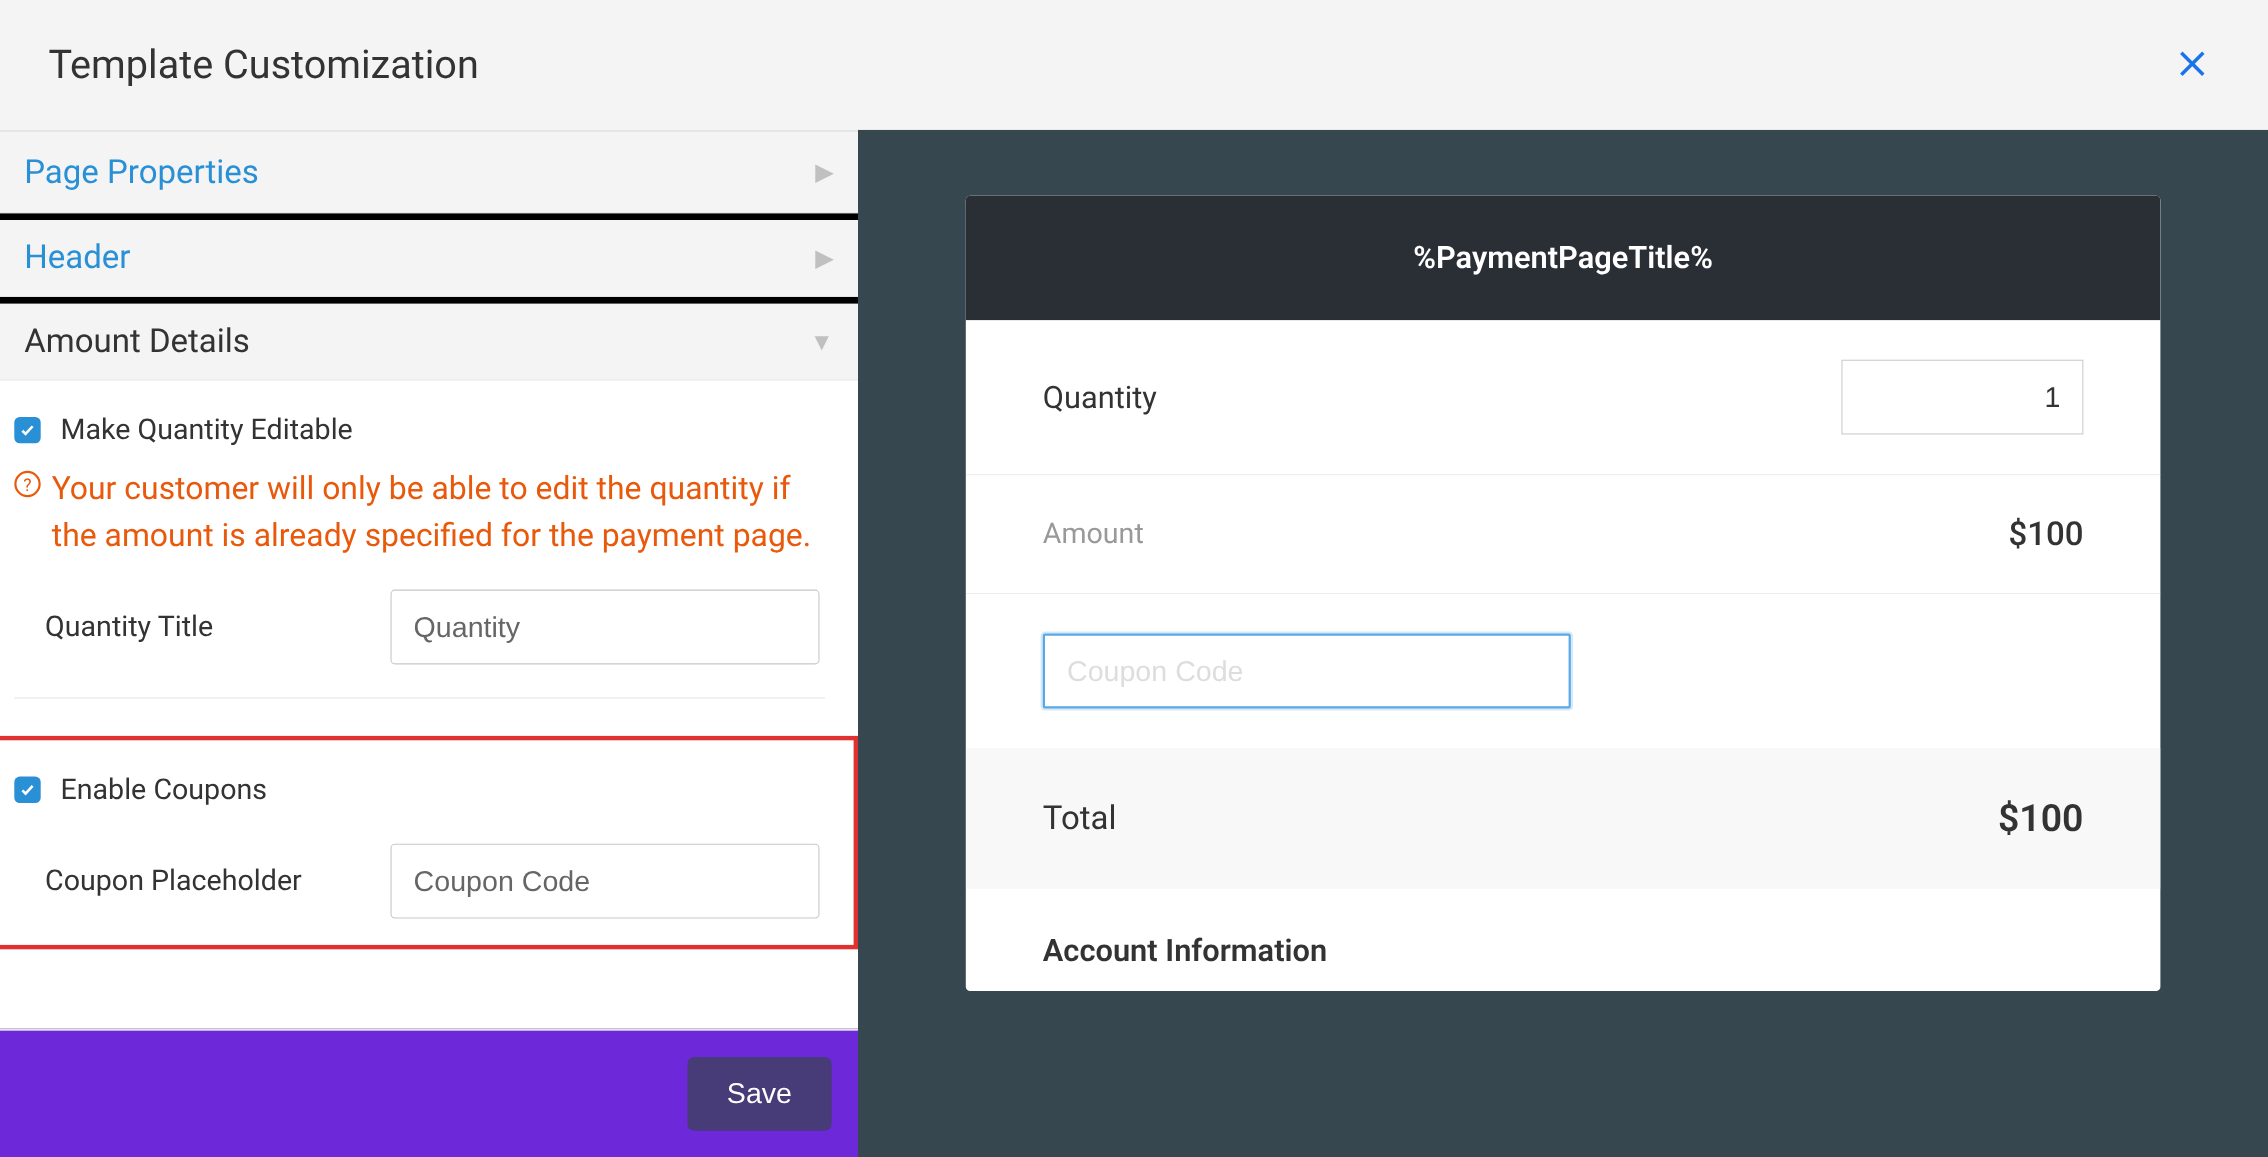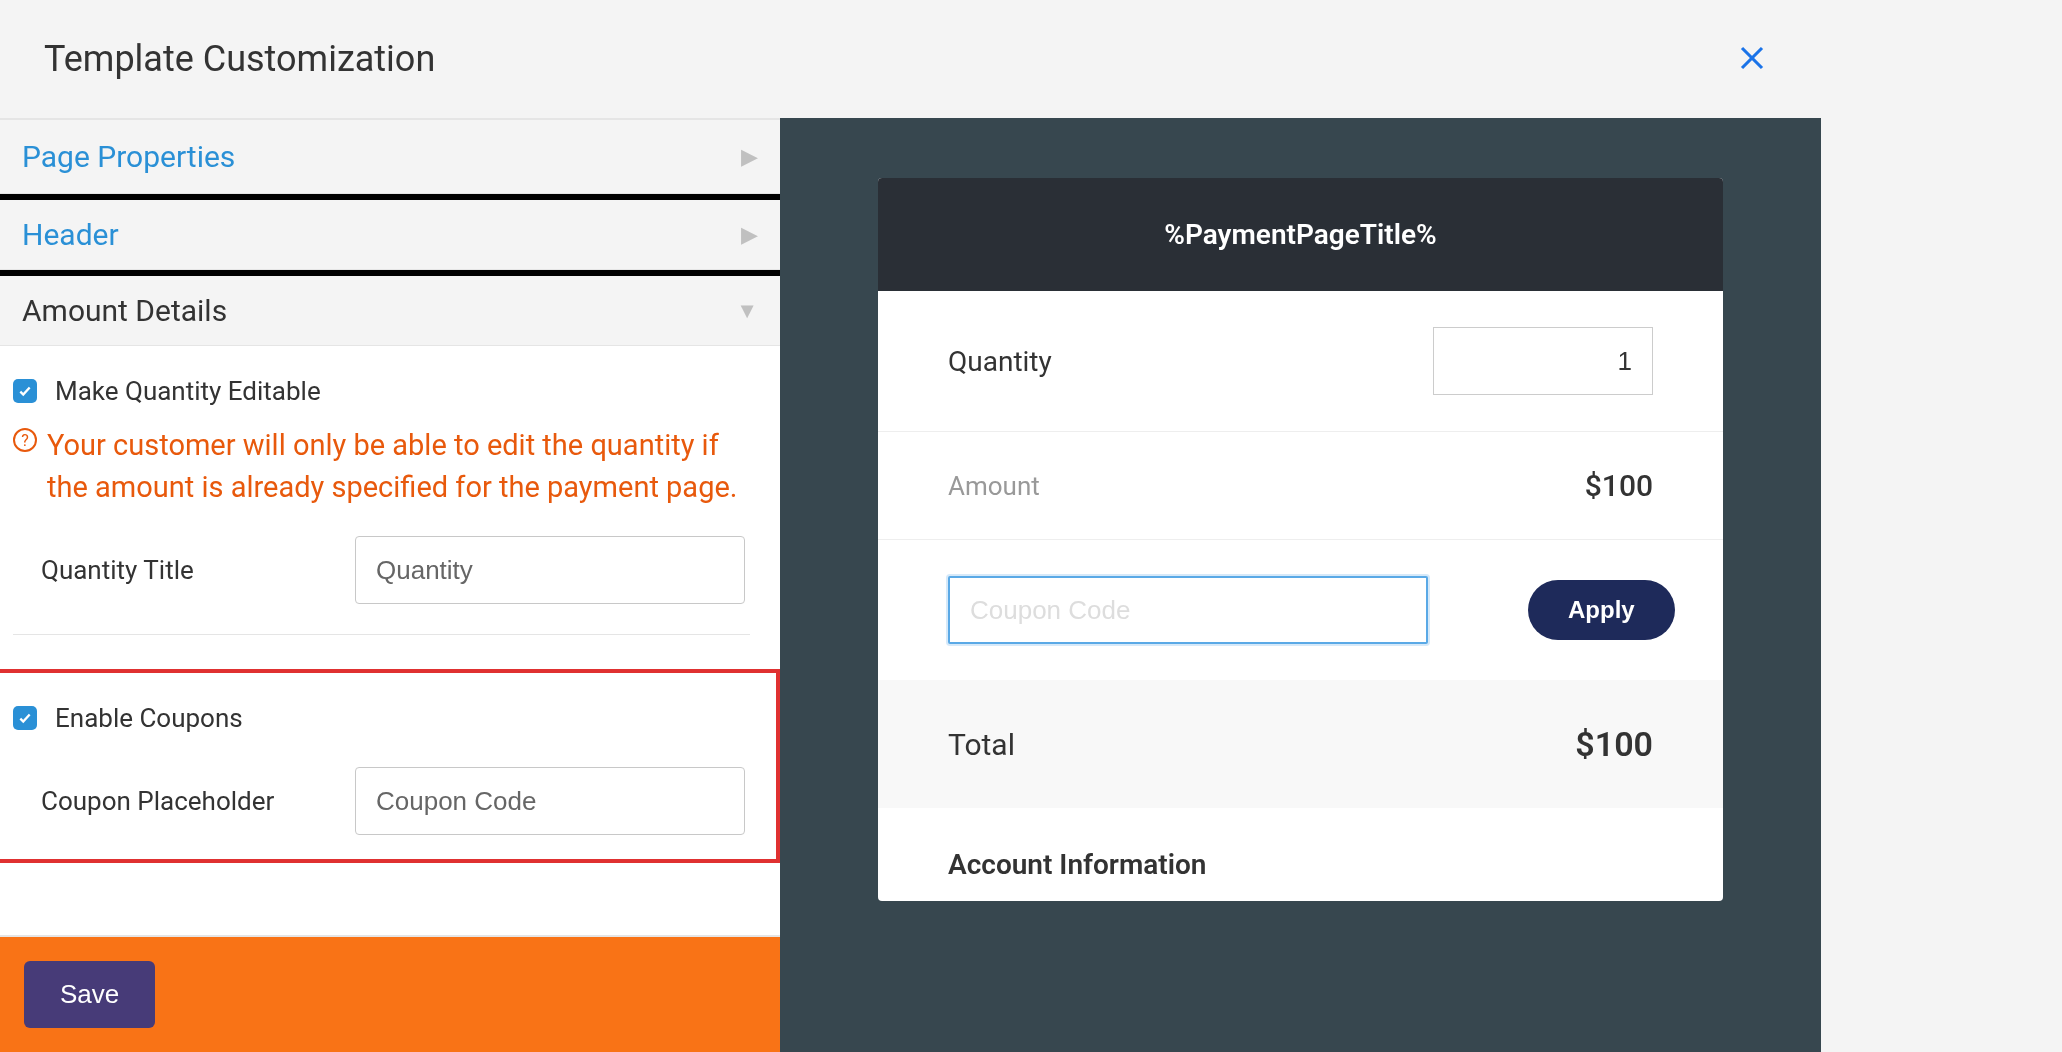--- a/index.html
+++ b/index.html
@@ -15,21 +15,21 @@
   width: 2062px;
   height: 1052px;
   display: flex;
   flex-direction: column;
   transform: scale(0.745);
   transform-origin: top left;
   width: 2768px;
   height: 1412px;
 }
 
-.container { transform: none; width: 1821px; height: 1052px; border-radius: 12px; }
+.container { transform: none; width: 2062px; height: 1052px; border-radius: 12px; }
 
 .topbar {
   height: 118px;
   background: #f4f4f4;
   display: flex;
   align-items: center;
   justify-content: space-between;
   padding: 0 44px;
 }
 .topbar h1 {
@@ -170,25 +170,25 @@
 
 .highlight-box {
   border: 4px solid #e03131;
   padding: 30px 26px 24px 26px;
   margin: 0 -30px;
 }
 .highlight-box .check-row { margin-bottom: 34px; }
 .highlight-box .field-row { margin-bottom: 0; }
 
 .save-bar {
-  background: #f97316;
+  background: #6d28d9;
   border-top: 2px solid #e5e5e5;
   padding: 24px;
   display: flex;
-  justify-content: flex-start;
+  justify-content: flex-end;
 }
 .save-btn {
   background: #473b78;
   color: #fff;
   border: none;
   border-radius: 6px;
   padding: 18px 36px;
   font-size: 26px;
   cursor: pointer;
 }
@@ -379,21 +379,20 @@
           <input class="qty-input" value="1" style="">
         </div>
 
         <div class="preview-row muted">
           <span class="plabel">Amount</span>
           <span class="pvalue">$100</span>
         </div>
 
         <div class="coupon-row">
           <input class="coupon-input" placeholder="Coupon Code" style="">
-          <button class="apply-btn">Apply</button>
         </div>
 
         <div class="total-row">
           <span class="tlabel">Total</span>
           <span class="tvalue">$100</span>
         </div>
 
         <div class="section-title">Account Information</div>
 
       </div>

